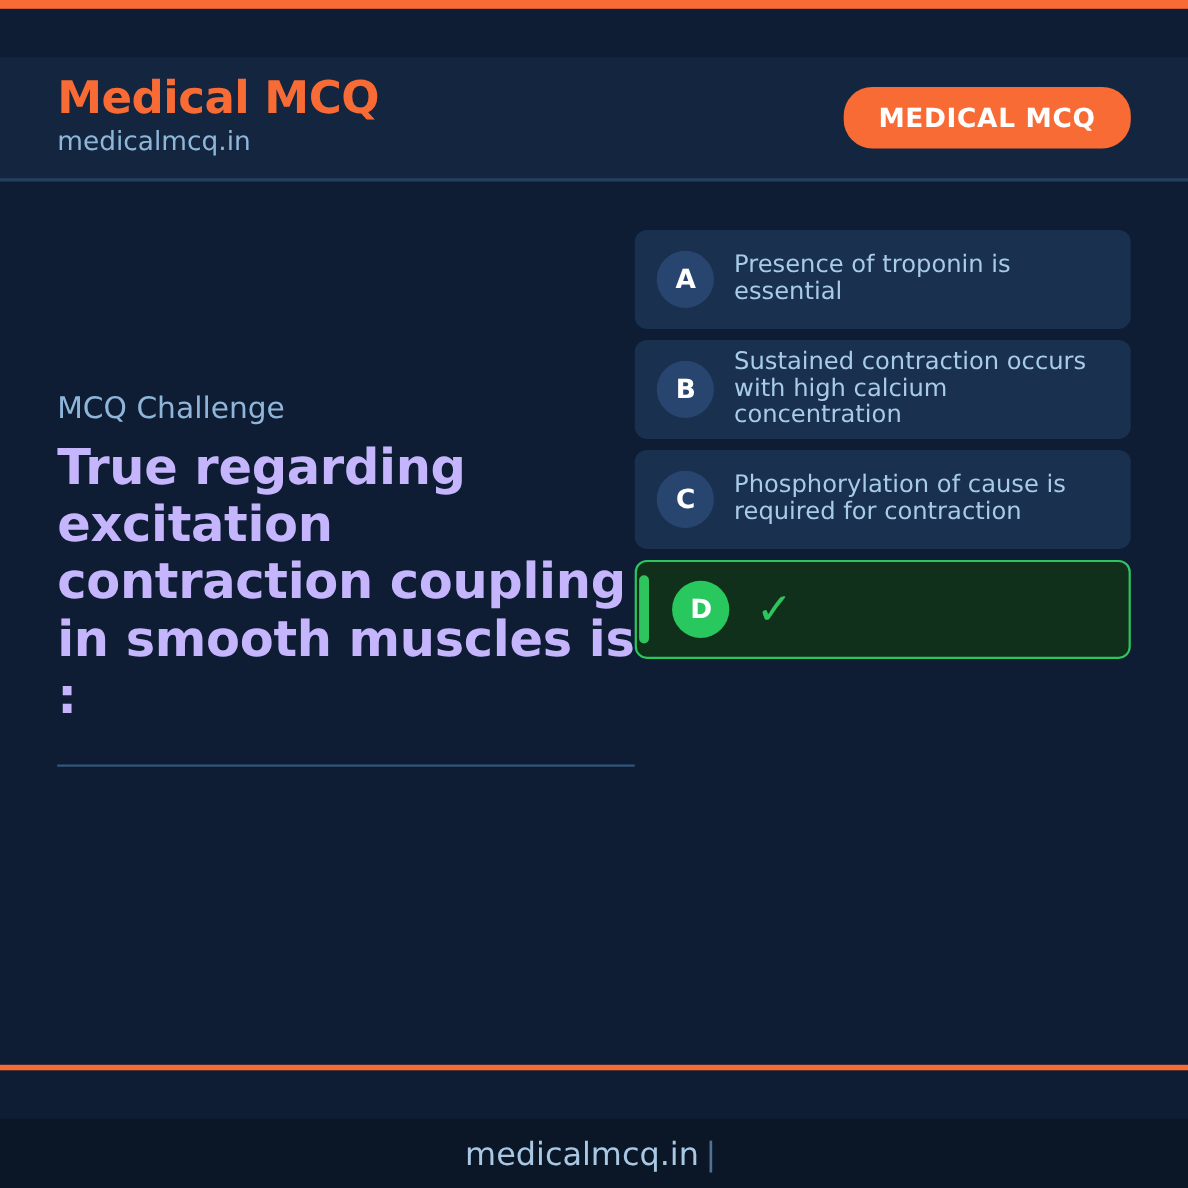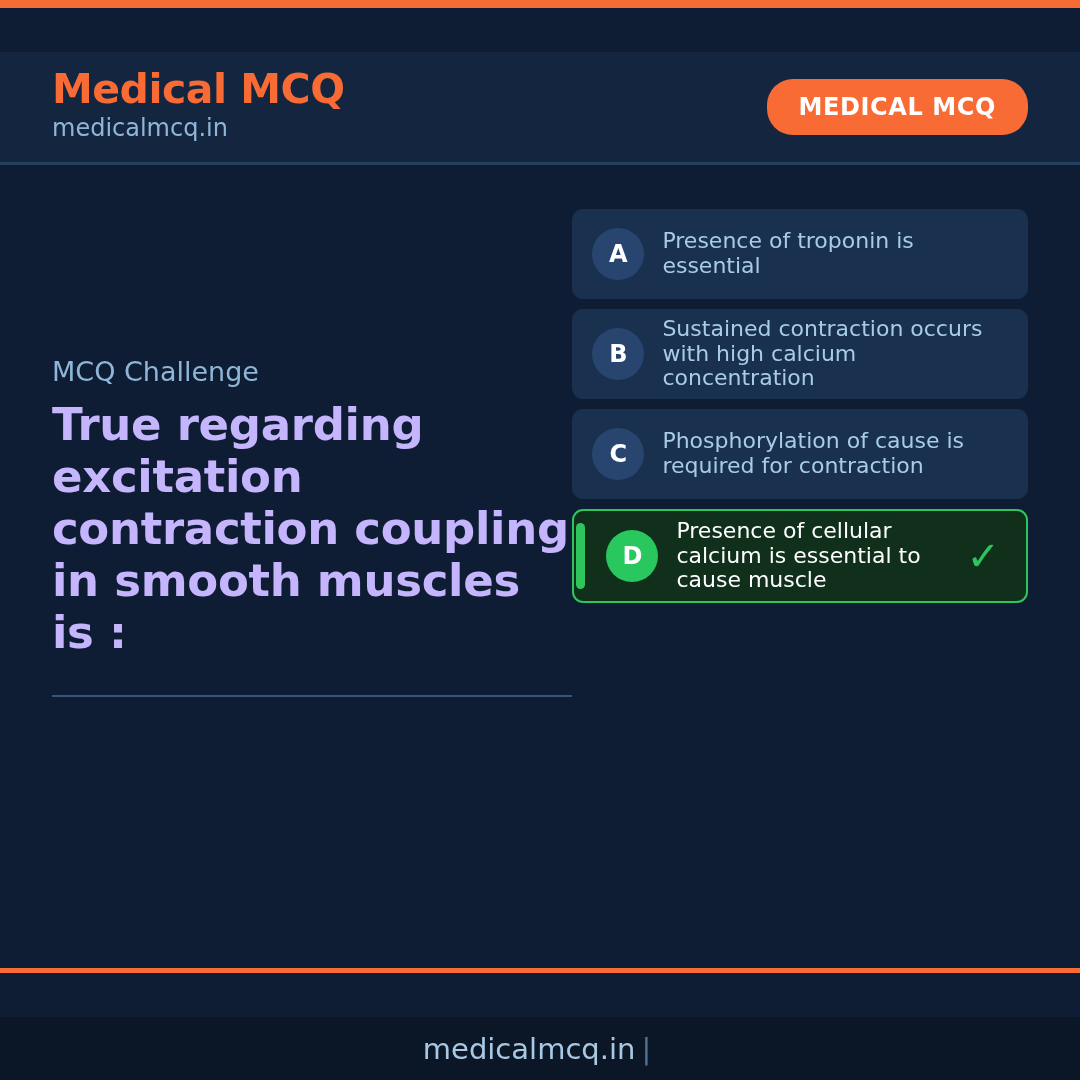--- a/index.html
+++ b/index.html
@@ -205,21 +205,20 @@
       </div>
 
       <div class="option">
         <div class="opt-badge">C</div>
         <div class="opt-text">Phosphorylation of cause is required for contraction</div>
       </div>
 
       <div class="option correct">
         <div class="accent"></div>
         <div class="opt-badge">D</div>
-        <div class="opt-text">Presence of cellular calcium is essential to cause muscle</div>
         <div class="check">✓</div>
       </div>
 
     </div>
   </div>
 
   <div class="footer-rule"></div>
   <div class="footer">
     <span class="footer-text">medicalmcq.in</span>
     <span class="footer-text footer-sep">|</span>

